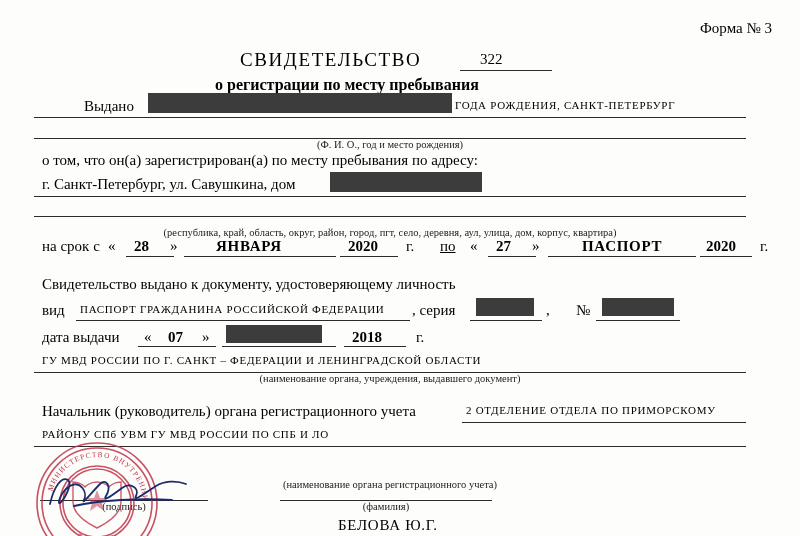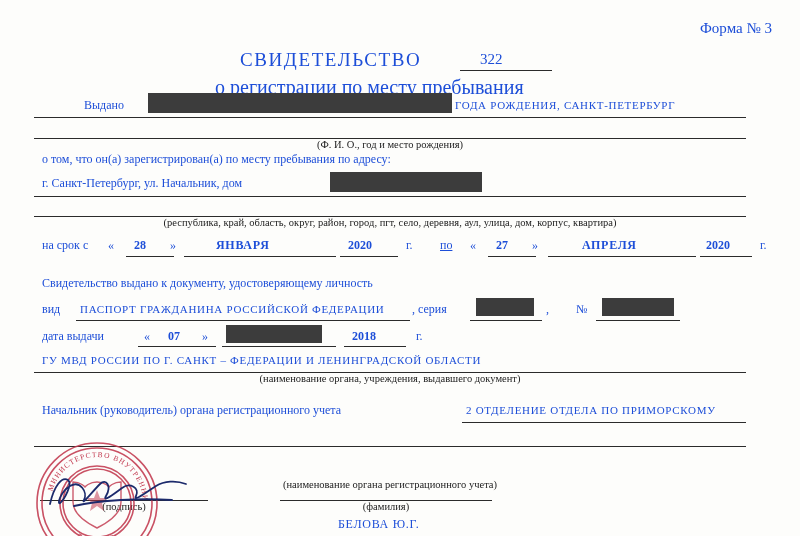--- a/index.html
+++ b/index.html
@@ -31,29 +31,29 @@
     position: absolute;
     font-size: 10.5px;
     color: #222;
     text-align: center;
     font-family: "Liberation Serif", serif;
   }
   .txt {
     position: absolute;
     white-space: nowrap;
     font-family: "Liberation Serif", serif;
-    color: #1d4ed8;
+    color: #000000;
   }
 
   
   .form-no   { font-size: 15px; }
   .title     { font-size: 19px; letter-spacing: 1.6px; font-weight: 400;}
-  .subtitle  { font-size: 20px; }
+  .subtitle  { font-size: 16px; font-weight: bold; }
   .num       { font-size: 15px; }
-  .body      { font-size: 12px; }
+  .body      { font-size: 15px; }
   .bodysm    { font-size: 11px; }
   .spaced    { letter-spacing: 0.7px; }
 
   
   #stamp {
     position: absolute;
     left: 34px;
     top: 440px;
     width: 126px;
     height: 126px;
@@ -86,47 +86,47 @@
   <div class="txt body" style="left:84px; top:98px;">Выдано</div>
   <div class="redact" style="left:148px; top:93px; width:304px; height:20px;"></div>
   <div class="txt bodysm spaced" style="left:455px; top:99px;">ГОДА РОЖДЕНИЯ, САНКТ-ПЕТЕРБУРГ</div>
   <div class="line" style="left:34px; top:117px; width:712px;"></div>
 
   <div class="line" style="left:34px; top:138px; width:712px;"></div>
   <div class="caption" style="left:34px; top:139px; width:712px;">(Ф. И. О., год и место рождения)</div>
 
   <div class="txt body" style="left:42px; top:152px;">о том, что он(а) зарегистрирован(а) по месту пребывания по адресу:</div>
 
-  <div class="txt body" style="left:42px; top:176px;">г. Санкт-Петербург, ул. Начальник, дом</div>
+  <div class="txt body" style="left:42px; top:176px;">г. Санкт-Петербург, ул. Савушкина, дом</div>
   <div class="redact" style="left:330px; top:172px; width:152px; height:20px;"></div>
   <div class="line" style="left:34px; top:196px; width:712px;"></div>
 
   <div class="line" style="left:34px; top:216px; width:712px;"></div>
-  <div class="caption" style="left:34px; top:217px; width:712px;">(республика, край, область, округ, район, город, пгт, село, деревня, аул, улица, дом, корпус, квартира)</div>
+  <div class="caption" style="left:34px; top:227px; width:712px;">(республика, край, область, округ, район, город, пгт, село, деревня, аул, улица, дом, корпус, квартира)</div>
 
   <div class="txt body" style="left:42px; top:238px;">на срок с</div>
   <div class="txt body" style="left:108px; top:238px;">«</div>
   <div class="txt body" style="left:134px; top:238px; font-weight:bold;">28</div>
   <div class="txt body" style="left:170px; top:238px;">»</div>
   <div class="line" style="left:126px; top:256px; width:48px;"></div>
 
   <div class="txt body spaced" style="left:216px; top:238px; font-weight:bold;">ЯНВАРЯ</div>
   <div class="line" style="left:184px; top:256px; width:152px;"></div>
 
   <div class="txt body" style="left:348px; top:238px; font-weight:bold;">2020</div>
   <div class="line" style="left:340px; top:256px; width:58px;"></div>
   <div class="txt body" style="left:406px; top:238px;">г.</div>
 
   <div class="txt body" style="left:440px; top:238px;text-decoration:underline;">по</div>
   <div class="txt body" style="left:470px; top:238px;">«</div>
   <div class="txt body" style="left:496px; top:238px; font-weight:bold;">27</div>
   <div class="txt body" style="left:532px; top:238px;">»</div>
   <div class="line" style="left:488px; top:256px; width:48px;"></div>
 
-  <div class="txt body spaced" style="left:582px; top:238px; font-weight:bold;">АПРЕЛЯ</div>
+  <div class="txt body spaced" style="left:582px; top:238px; font-weight:bold;">ПАСПОРТ</div>
   <div class="line" style="left:548px; top:256px; width:148px;"></div>
 
   <div class="txt body" style="left:706px; top:238px; font-weight:bold;">2020</div>
   <div class="line" style="left:700px; top:256px; width:52px;"></div>
   <div class="txt body" style="left:760px; top:238px;">г.</div>
 
   <div class="txt body" style="left:42px; top:276px;">Свидетельство выдано к документу, удостоверяющему личность</div>
 
   <div class="txt body" style="left:42px; top:302px;">вид</div>
   <div class="txt bodysm spaced" style="left:80px; top:303px;">ПАСПОРТ ГРАЖДАНИНА РОССИЙСКОЙ ФЕДЕРАЦИИ</div>
@@ -151,20 +151,21 @@
   <div class="txt body" style="left:416px; top:329px;">г.</div>
 
   <div class="txt bodysm spaced" style="left:42px; top:354px;">ГУ  МВД  РОССИИ  ПО  Г. САНКТ – ФЕДЕРАЦИИ  И  ЛЕНИНГРАДСКОЙ ОБЛАСТИ</div>
   <div class="line" style="left:34px; top:372px; width:712px;"></div>
   <div class="caption" style="left:34px; top:373px; width:712px;text-align:center;">(наименование органа, учреждения, выдавшего документ)</div>
 
   <div class="txt body" style="left:42px; top:403px;">Начальник (руководитель) органа регистрационного учета</div>
   <div class="txt bodysm spaced" style="left:466px; top:404px;">2 ОТДЕЛЕНИЕ ОТДЕЛА  ПО ПРИМОРСКОМУ</div>
   <div class="line" style="left:462px; top:422px; width:284px;"></div>
 
+  <div class="txt bodysm spaced" style="left:42px; top:428px;">РАЙОНУ СПб УВМ  ГУ  МВД  РОССИИ  ПО СПБ  И  ЛО</div>
   <div class="line" style="left:34px; top:446px; width:712px;"></div>
   <div class="caption" style="left:34px; top:447px; width:712px;margin-top:32px;">(наименование органа регистрационного учета)</div>
 
   <div class="line" style="left:40px; top:500px; width:168px;"></div>
   <div class="caption" style="left:40px; top:501px; width:168px;">(подпись)</div>
 
   <div class="txt body spaced" style="left:338px; top:485px;margin-top:32px;">БЕЛОВА Ю.Г.</div>
   <div class="line" style="left:280px; top:500px; width:212px;"></div>
   <div class="caption" style="left:280px; top:501px; width:212px;">(фамилия)</div>
 

